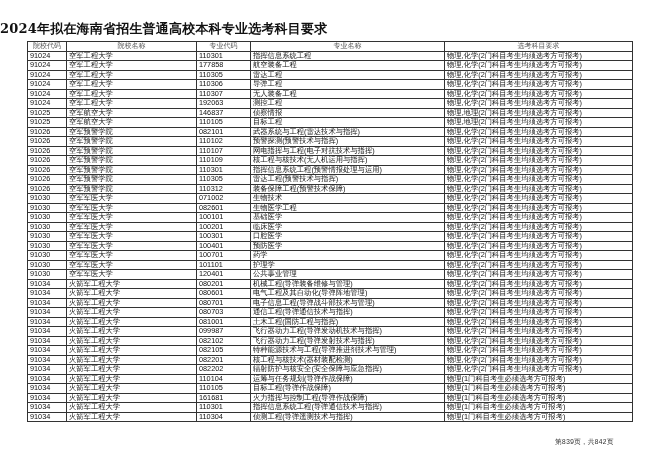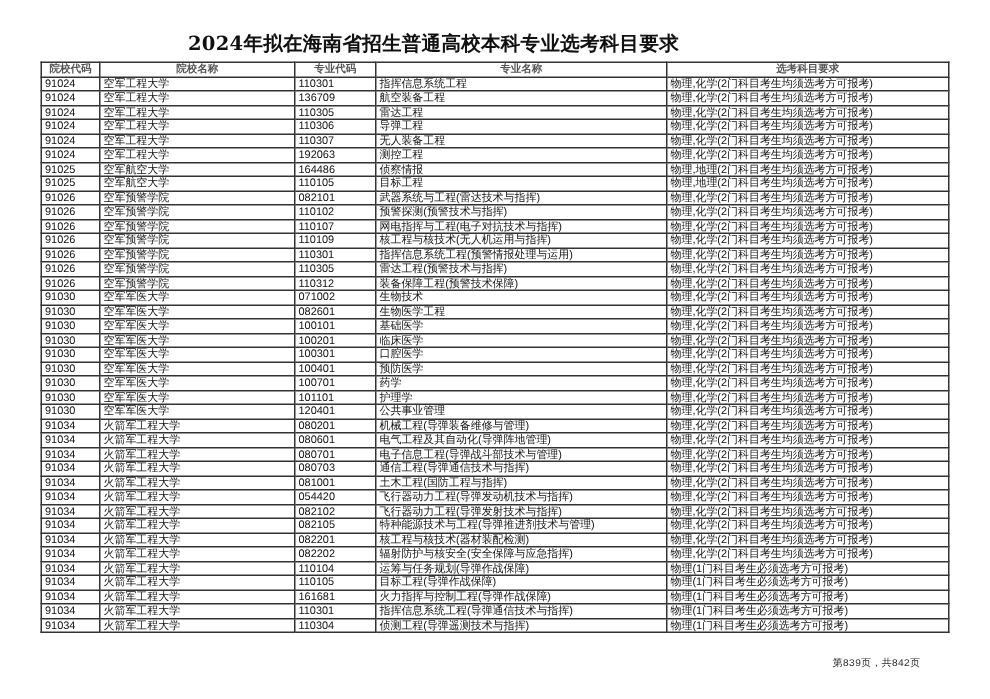--- a/index.html
+++ b/index.html
@@ -1,21 +1,21 @@
 <!DOCTYPE html>
 <html><head>
 <meta charset="utf-8">
 <style>
   html, body { margin:0; padding:0; }
   body { width:660px; height:466px; background:#ffffff; position:relative; overflow:hidden; font-family:"Liberation Sans", "DejaVu Sans", sans-serif; color:#111; }
-  .title { position:absolute; left:0; top:20px; width:536px; text-align:center; font-family:"DejaVu Serif","Liberation Serif", serif; font-size:13px; font-weight:bold; letter-spacing:0.2px;margin-left:21px; }
+  .title { position:absolute; left:0; top:20px; width:536px; font-family:"DejaVu Serif","Liberation Serif", serif; font-size:13px; font-weight:bold; letter-spacing:0.2px; }
   table { position:absolute; left:27px; top:41px; width:605px; border-collapse:collapse; table-layout:fixed; border:1.2px solid #222; }
   col.c1 { width:39px; } col.c2 { width:130px; } col.c3 { width:54px; } col.c4 { width:194px; } col.c5 { width:188px; }
   th, td { border:1px solid #333; height:8.5px; line-height:8.5px; padding:0 2px; font-size:7.3px; white-space:nowrap; overflow:hidden; text-align:left; }
-  th { font-family:"DejaVu Serif","Liberation Serif", serif; font-weight:bold; color:#555; text-align:center; font-size:7px; }
+  th { font-family:"DejaVu Serif","Liberation Serif", serif; font-weight:normal; color:#555; text-align:center; font-size:7px; }
   td.code { text-align:left; }
   .note { position:absolute; left:42px; top:437px; font-family:"DejaVu Serif","Liberation Serif", serif; font-size:6.8px; color:#333;margin-top:48px; }
   .page { position:absolute; left:555px; top:437px; font-family:Liberation Mono, monospace; font-size:6.8px; color:#333; }
 </style>
 </head>
 <body>
 
 <div class="title">2024年拟在海南省招生普通高校本科专业选考科目要求</div>
 
 <table>
@@ -39,21 +39,21 @@
       <tr>
         <td class="code">91024</td>
         <td>空军工程大学</td>
         <td>110301</td>
         <td>指挥信息系统工程</td>
         <td>物理,化学(2门科目考生均须选考方可报考)</td>
       </tr>
       <tr>
         <td class="code">91024</td>
         <td>空军工程大学</td>
-        <td>136709</td>
+        <td>177858</td>
         <td>航空装备工程</td>
         <td>物理,化学(2门科目考生均须选考方可报考)</td>
       </tr>
       <tr>
         <td class="code">91024</td>
         <td>空军工程大学</td>
         <td>110305</td>
         <td>雷达工程</td>
         <td>物理,化学(2门科目考生均须选考方可报考)</td>
       </tr>
@@ -74,21 +74,21 @@
       <tr>
         <td class="code">91024</td>
         <td>空军工程大学</td>
         <td>192063</td>
         <td>测控工程</td>
         <td>物理,化学(2门科目考生均须选考方可报考)</td>
       </tr>
       <tr>
         <td class="code">91025</td>
         <td>空军航空大学</td>
-        <td>164486</td>
+        <td>146837</td>
         <td>侦察情报</td>
         <td>物理,地理(2门科目考生均须选考方可报考)</td>
       </tr>
       <tr>
         <td class="code">91025</td>
         <td>空军航空大学</td>
         <td>110105</td>
         <td>目标工程</td>
         <td>物理,地理(2门科目考生均须选考方可报考)</td>
       </tr>
@@ -235,21 +235,21 @@
       <tr>
         <td class="code">91034</td>
         <td>火箭军工程大学</td>
         <td>081001</td>
         <td>土木工程(国防工程与指挥)</td>
         <td>物理,化学(2门科目考生均须选考方可报考)</td>
       </tr>
       <tr>
         <td class="code">91034</td>
         <td>火箭军工程大学</td>
-        <td>054420</td>
+        <td>099987</td>
         <td>飞行器动力工程(导弹发动机技术与指挥)</td>
         <td>物理,化学(2门科目考生均须选考方可报考)</td>
       </tr>
       <tr>
         <td class="code">91034</td>
         <td>火箭军工程大学</td>
         <td>082102</td>
         <td>飞行器动力工程(导弹发射技术与指挥)</td>
         <td>物理,化学(2门科目考生均须选考方可报考)</td>
       </tr>

